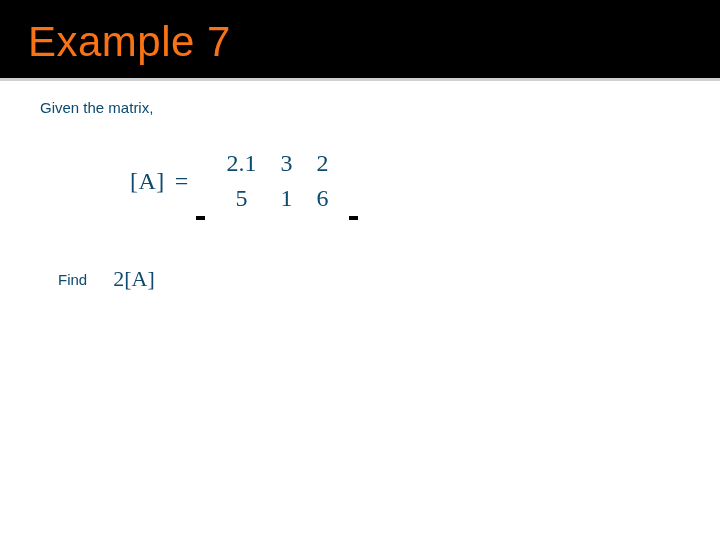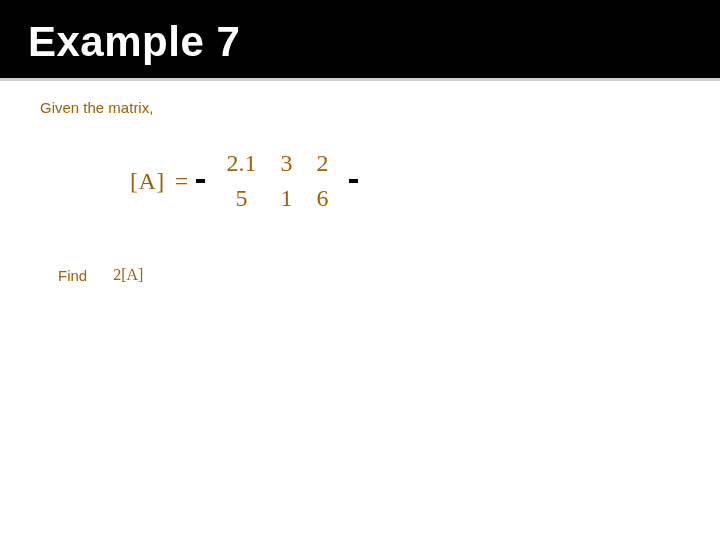--- a/index.html
+++ b/index.html
@@ -1,38 +1,38 @@
 <!DOCTYPE html>
 <html><head>
 <meta charset="utf-8">
 <style>
   * { margin: 0; padding: 0; box-sizing: border-box; }
   html, body { width: 720px; height: 540px; background: #fff; font-family: Arial, Helvetica, sans-serif; overflow: hidden; }
   .slide { width: 720px; height: 540px; position: relative; }
   .title-bar { background: #000; width: 100%; padding: 18px 0 12px 28px; border-bottom: 2px solid #cfcfcf; }
-  .title { color: #ffffff; font-size: 42px; font-weight: bold; letter-spacing: 0.5px; }
+  .title { color: #f97316; font-size: 42px; font-weight: normal; letter-spacing: 0.5px; }
   .hr-under { border: none; border-top: 1px solid #d0d0d0; margin: 0; }
-  .body { padding: 18px 0 0 40px; color: #a16207; }
+  .body { padding: 18px 0 0 40px; color: #0c4a6e; }
   .given { font-size: 15px; margin-bottom: 28px; }
   .eq-row { display: flex; align-items: center; font-family: 'Times New Roman', Times, serif; font-size: 24px; margin-left: 90px; margin-bottom: 48px; }
   .amat { font-style: normal; letter-spacing: 0.5px; }
   .equals { margin: 0 8px 0 10px; }
-  .matrix { display: flex; align-items: center; }
+  .matrix { display: flex; align-items: flex-end; }
   .bracket { width: 12px; position: relative; }
   .bracket::before, .bracket::after { content: ""; position: absolute; background: #000; width: 9px; height: 2px; left: 0; }
   .bracket::before { top: 0; }
   .bracket::after { bottom: 0; }
   .bracket .stem { position: absolute; top: 0; bottom: 0; width: 2px; background: #000; left: 0; }
   .bracket.right::before, .bracket.right::after { left: auto; right: 0; }
   .bracket.right .stem { left: auto; right: 0; }
   .matrix table { border-collapse: collapse; margin: 2px 6px; }
   .matrix td { padding: 4px 12px; text-align: center; font-size: 24px; }
   .find-row { display: flex; align-items: center; margin-left: 18px; }
   .find-label { font-family: Arial, Helvetica, sans-serif; font-size: 15px; margin-right: 26px; }
-  .find-expr { font-family: 'Times New Roman', Times, serif; font-size: 16px; }
+  .find-expr { font-family: 'Times New Roman', Times, serif; font-size: 22px; }
 </style>
 </head>
 <body>
 
 <div class="slide">
   <div class="title-bar">
     <div class="title">Example 7</div>
   </div>
   <hr class="hr-under">
   <div class="body">

